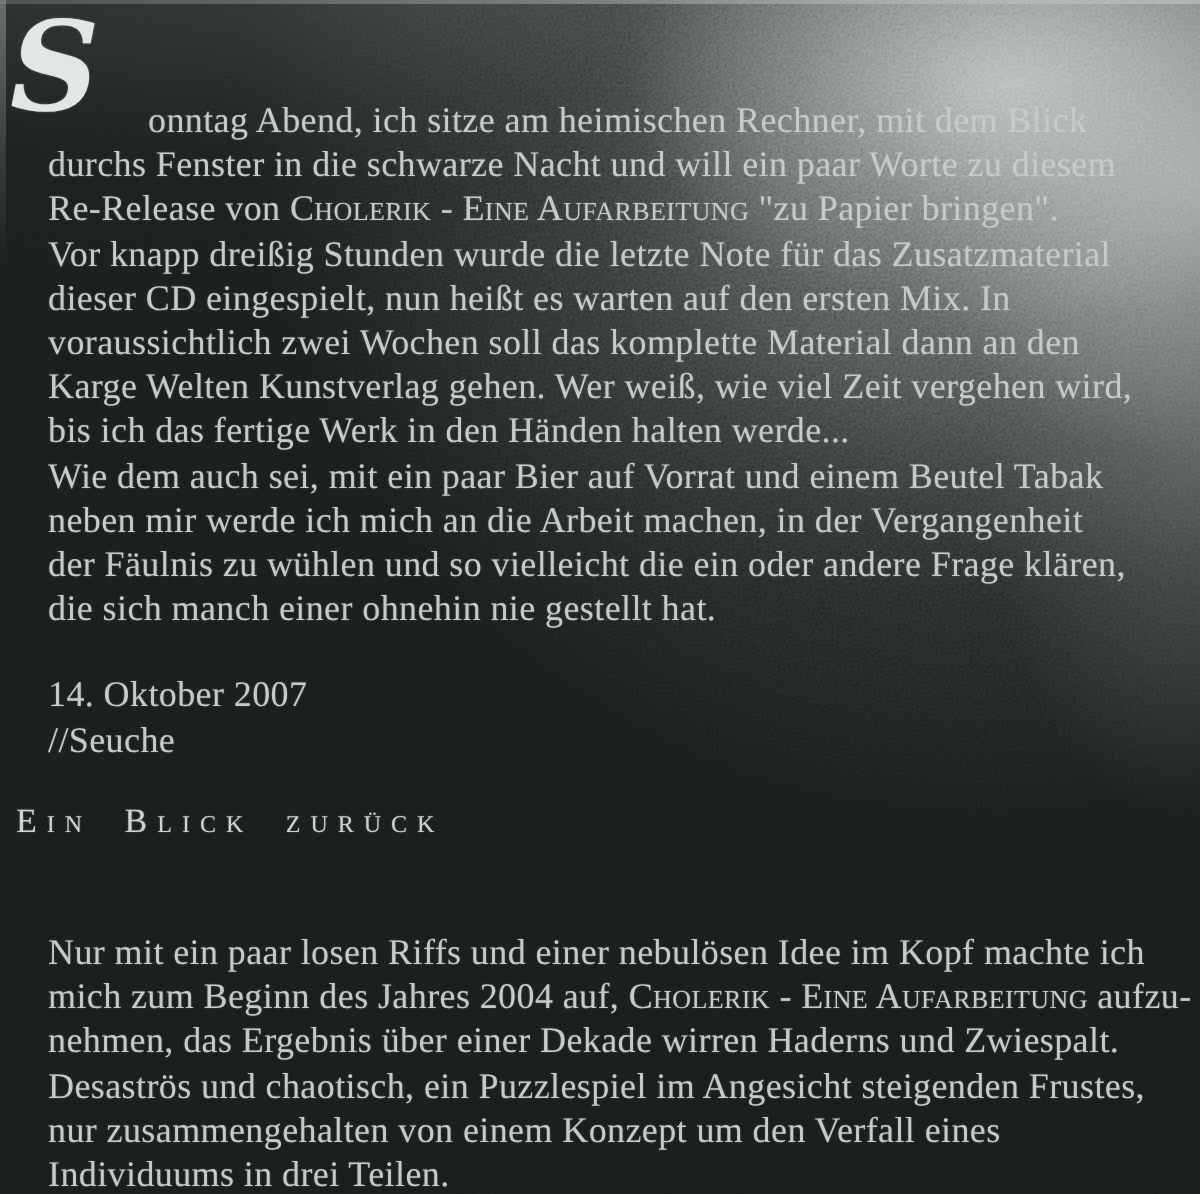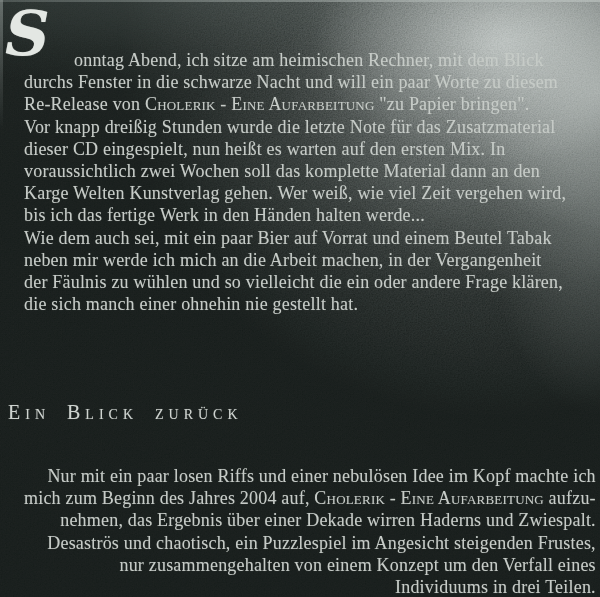--- a/index.html
+++ b/index.html
@@ -48,27 +48,27 @@
     left: 8px;
     margin: 16px;
     font-size: 18px;
     line-height: 22.2px;
     letter-spacing: 0.2px;
     white-space: pre;
     text-shadow: 0 0 1px rgba(198,203,199,0.35);
   }
   .para1 { top: 33px; text-indent: 50px; }
   .dateline { top: 320px; line-height: 22.6px; }
-  .para2 { top: 449px; text-align: right; }
+  .para2 { top: 449px; }
   .sc { font-variant: small-caps; }
   .heading {
     position: absolute;
     left: 8px; top: 401px;
     margin: 0;
-    font-size: 20px;
+    font-size: 17px;
     font-weight: normal;
     font-variant: small-caps;
     letter-spacing: 5px;
     word-spacing: 7px;
     color: #ced3cf;
     text-shadow: 0 0 1px rgba(206,211,207,0.4);
   }
 </style>
 </head>
 <body>
@@ -106,20 +106,22 @@
 Vor knapp dreißig Stunden wurde die letzte Note für das Zusatzmaterial
 dieser CD eingespielt, nun heißt es warten auf den ersten Mix. In
 voraussichtlich zwei Wochen soll das komplette Material dann an den
 Karge Welten Kunstverlag gehen. Wer weiß, wie viel Zeit vergehen wird,
 bis ich das fertige Werk in den Händen halten werde...
 Wie dem auch sei, mit ein paar Bier auf Vorrat und einem Beutel Tabak
 neben mir werde ich mich an die Arbeit machen, in der Vergangenheit
 der Fäulnis zu wühlen und so vielleicht die ein oder andere Frage klären,
 die sich manch einer ohnehin nie gestellt hat.</span></p>
 
+  <p class="bodytext dateline"><span>14. Oktober 2007</span><span>
+</span><span>//Seuche</span></p>
 
   <h2 class="heading">Ein Blick zurück</h2>
 
   <p class="bodytext para2"><span>Nur mit ein paar losen Riffs und einer nebulösen Idee im Kopf machte ich
 mich zum Beginn des Jahres 2004 auf, </span><span class="sc">Cholerik - Eine Aufarbeitung</span><span> aufzu-
 nehmen, das Ergebnis über einer Dekade wirren Haderns und Zwiespalt.
 Desaströs und chaotisch, ein Puzzlespiel im Angesicht steigenden Frustes,
 nur zusammengehalten von einem Konzept um den Verfall eines
 Individuums in drei Teilen.</span></p>
 

